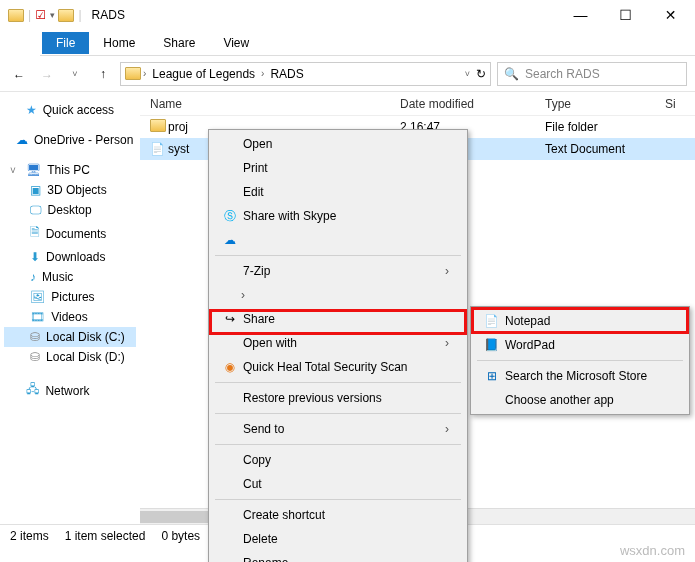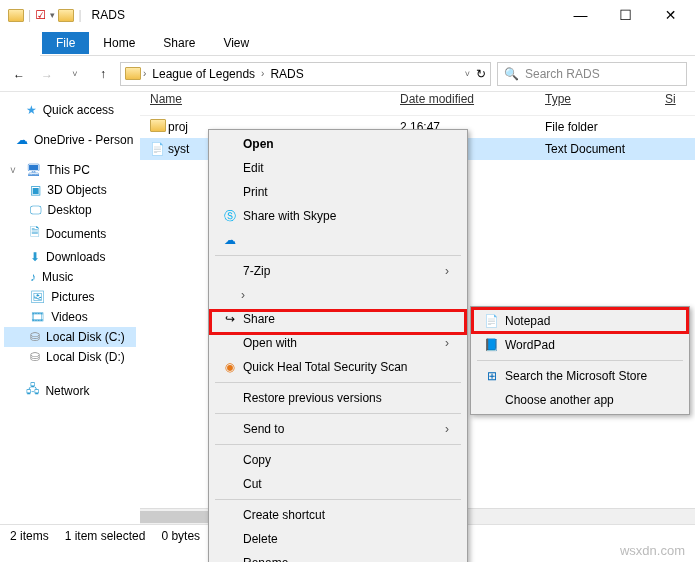--- a/index.html
+++ b/index.html
@@ -20,21 +20,21 @@
 .addr-right { margin-left:auto; display:flex; align-items:center; gap:6px; }
 .searchbox { width: 190px; border: 1px solid #ccc; height: 24px; display: flex; align-items: center; padding: 0 6px; color: #888; gap:6px; }
 .body { display: flex; height: 432px; }
 .nav { width: 150px; padding: 8px 4px; overflow:hidden; }
 .nav-item { display: flex; align-items: center; gap: 6px; padding: 3px 6px; white-space: nowrap; overflow:hidden; }
 .nav-item.sel { background: #cce8ff; }
 .nav-item .exp { width:10px; color:#777; font-size:10px; }
 .nav-group { margin-top: 10px; }
 .indent { padding-left: 26px; }
 .files { flex: 1; position: relative; }
-.col-headers { display: flex; border-bottom: 1px solid #eee; height: 24px; padding-left: 10px; color:#333;text-decoration:underline; }
+.col-headers { display: flex; border-bottom: 1px solid #eee; height: 24px; align-items: center; padding-left: 10px; color:#333; }
 .col-name { width: 250px; }
 .col-date { width: 145px; }
 .col-type { width: 120px; }
 .col-si { width: 30px; }
 .file-row { display: flex; align-items: center; padding: 2px 10px; height:22px; }
 .file-row.sel { background: #cce8ff; }
 .file-row .icon { width: 18px; }
 .file-row .fname { width: 232px; }
 .ctx { position: absolute; background: #f0f0f0; border: 1px solid #a0a0a0; box-shadow: 2px 2px 5px rgba(0,0,0,.3); padding: 2px; }
 .ctx-item { display: flex; align-items: center; padding: 4px 8px; height: 24px; white-space:nowrap; }
@@ -190,29 +190,29 @@
 
 <div class="status">
   <span>2 items</span>
   <span>1 item selected</span>
   <span>0 bytes</span>
 </div>
 
 <div class="ctx ctx-main">
   <div class="ctx-item">
       <span class="ci"></span>
-      <span class="lbl" style="font-weight:bold">Open</span>
+      <span class="lbl" style="font-weight:normal">Open</span>
+    </div>
+  <div class="ctx-item">
+      <span class="ci"></span>
+      <span class="lbl">Print</span>
     </div>
   <div class="ctx-item">
       <span class="ci"></span>
       <span class="lbl">Edit</span>
-    </div>
-  <div class="ctx-item">
-      <span class="ci"></span>
-      <span class="lbl">Print</span>
     </div>
   <div class="ctx-item">
       <span class="ci" style="color:#00aff0">Ⓢ</span>
       <span class="lbl">Share with Skype</span>
     </div>
   <div class="ctx-item">
       <span class="ci" style="color:#0178d4">☁</span>
     </div>
   <div class="ctx-sep"></div>
   <div class="ctx-item">

